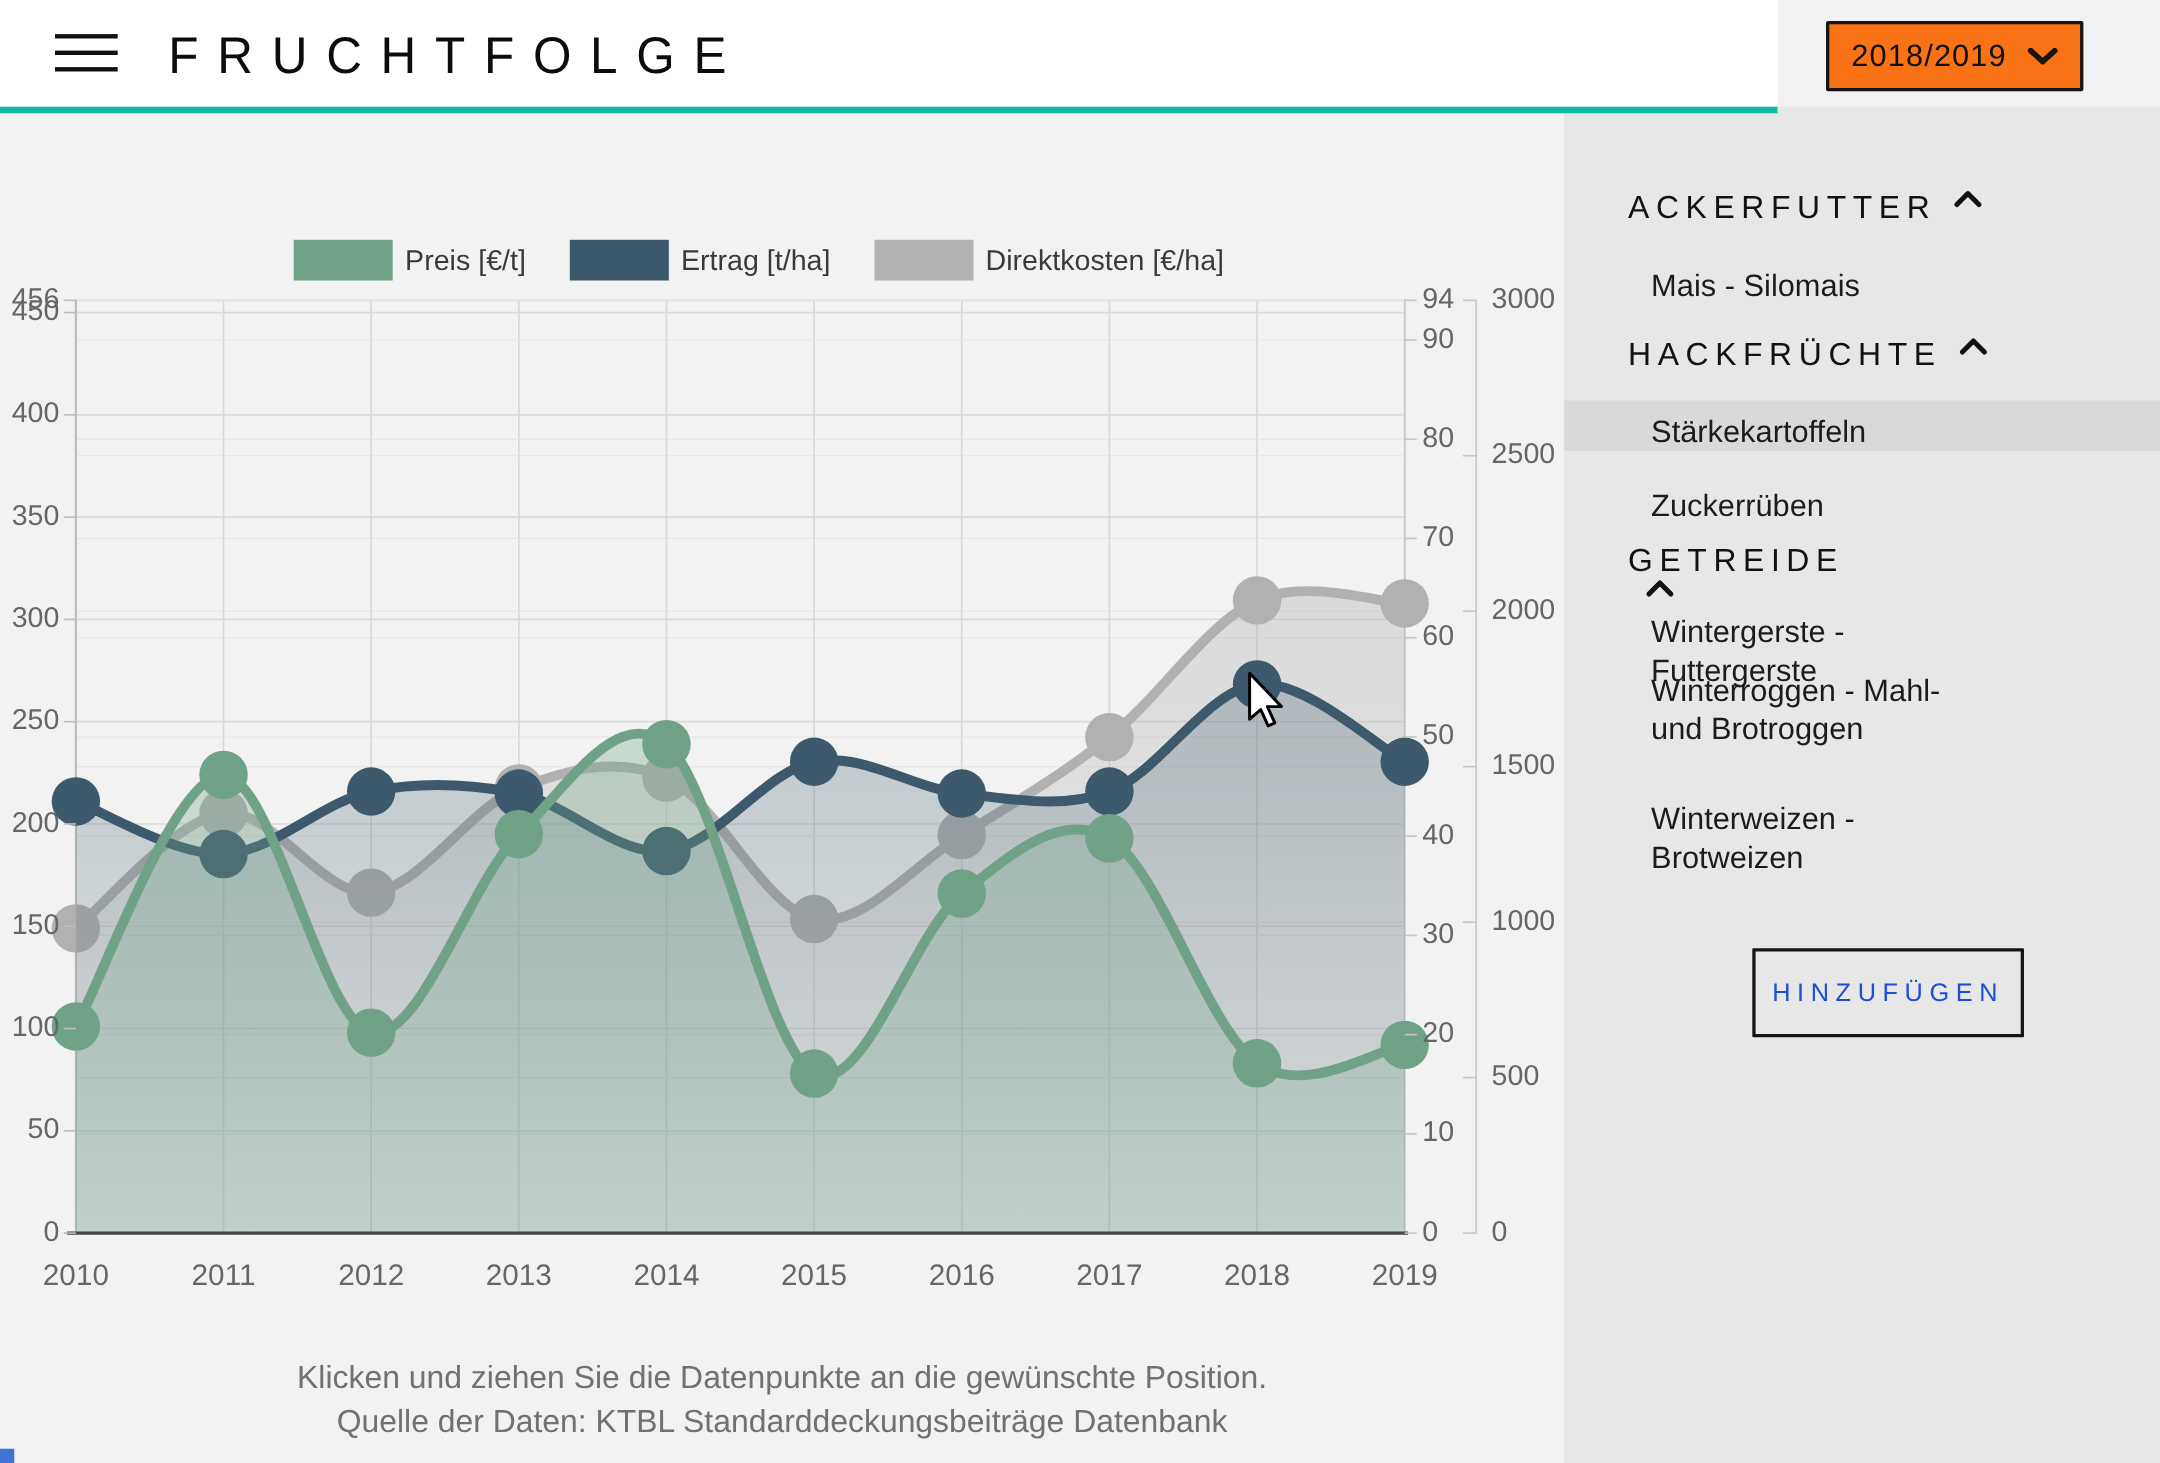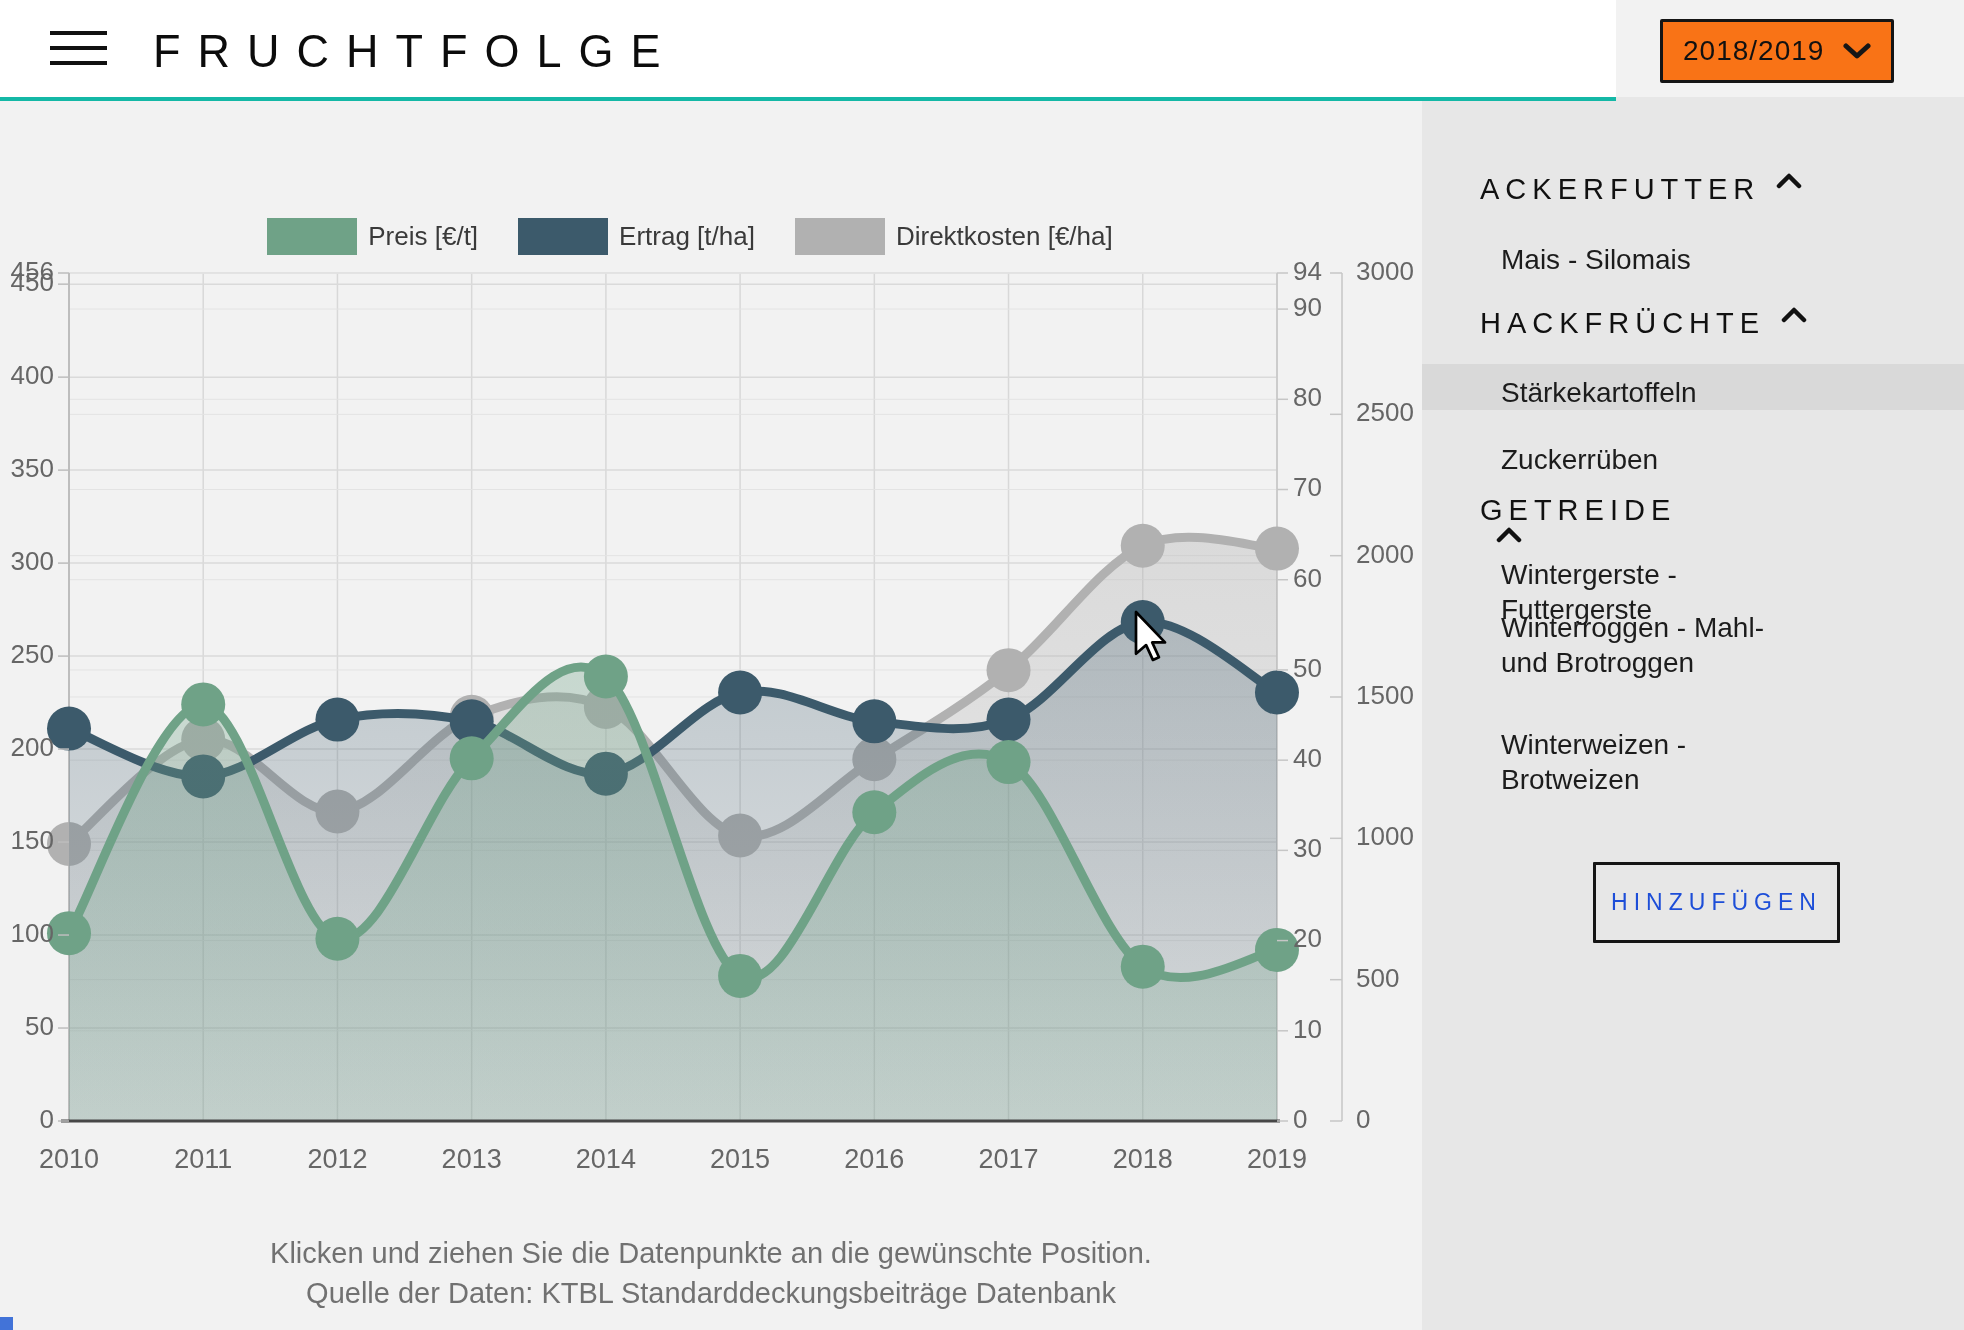--- a/index.html
+++ b/index.html
@@ -5,21 +5,21 @@
   html,body{margin:0;padding:0;}
   body{
     width:1964px;height:1330px;position:relative;overflow:hidden;
     background:#F2F2F2;
     font-family:"Liberation Sans",sans-serif;
     -webkit-font-smoothing:antialiased;
   }
   
   .header{
     position:absolute;left:0;top:0;width:1616px;height:97px;
-    background:#FFFFFF;border-bottom:4px solid #14b8a6;z-index:30;
+    background:#FFFFFF;border-bottom:6px solid #14b8a6;z-index:30;
   }
   .hamburger{position:absolute;left:50px;top:31px;width:57px;height:36px;cursor:pointer;}
   .hamburger span{position:absolute;left:0;width:57px;height:4px;background:#111;}
   .hamburger span:nth-child(1){top:0;}
   .hamburger span:nth-child(2){top:15px;}
   .hamburger span:nth-child(3){top:30px;}
   .app-title{
     position:absolute;left:153px;top:24px;
     font-size:45px;font-weight:300;letter-spacing:17px;color:#0c0c0c;
     transform:scaleY(1.04);transform-origin:left top;white-space:nowrap;

